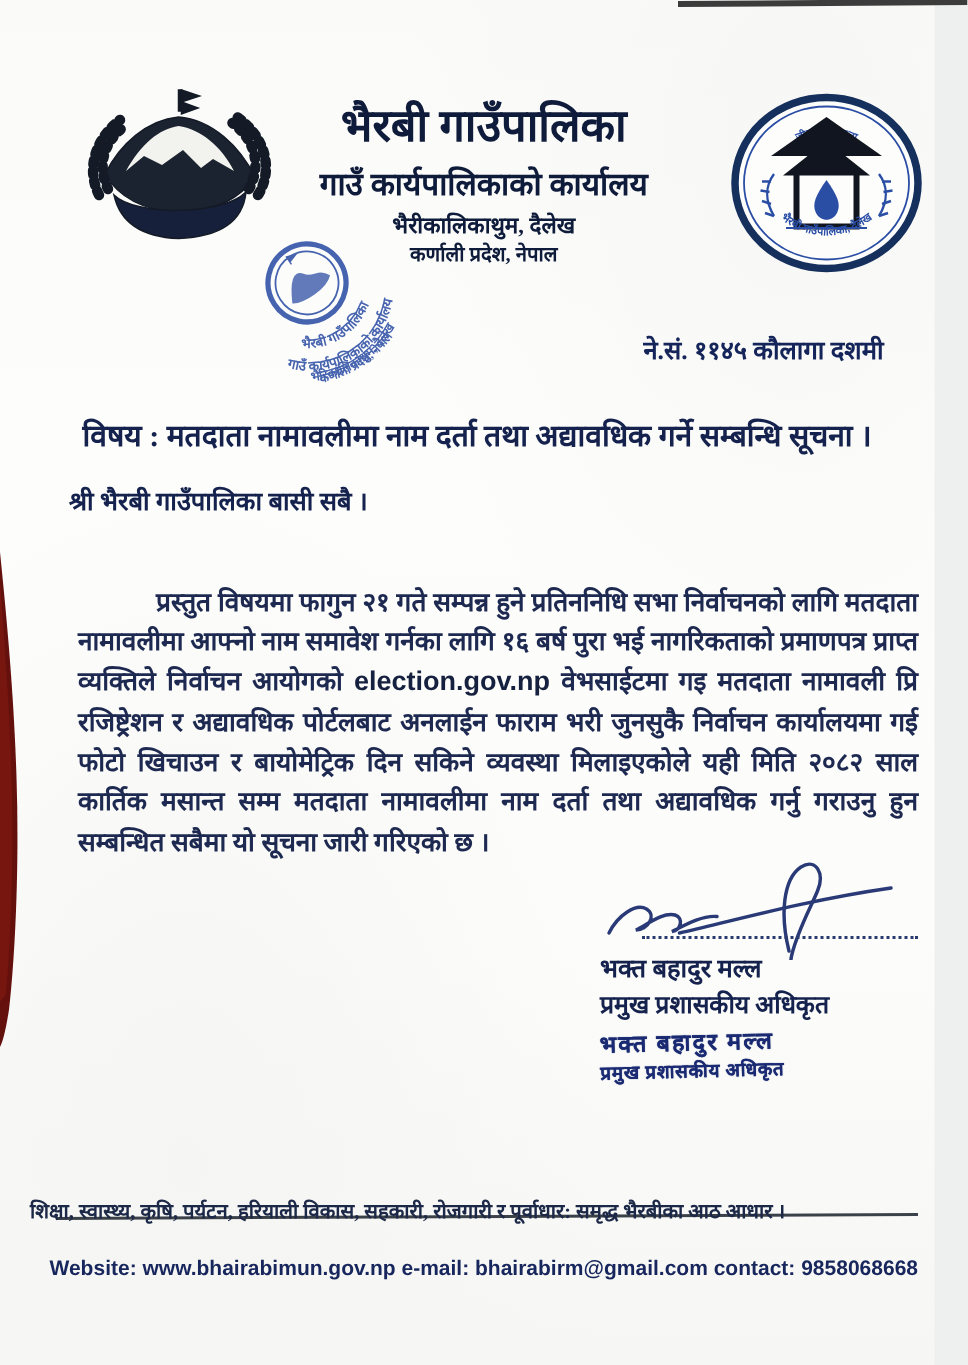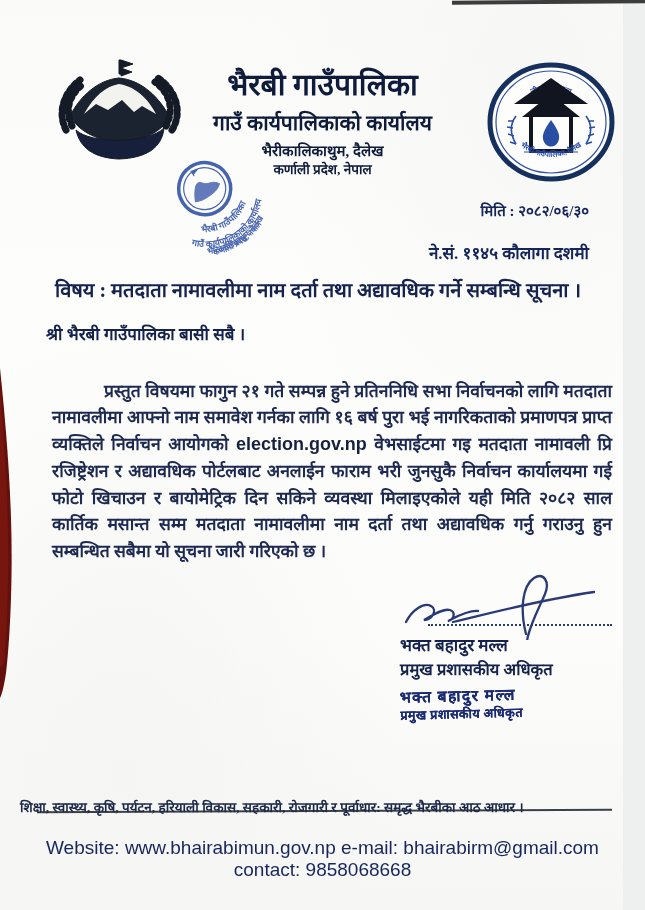--- a/index.html
+++ b/index.html
@@ -30,39 +30,39 @@
   .refs-left{position:absolute;left:42px;top:180px;font-size:15px;font-weight:bold;color:#18275c;line-height:26px;}
   .refs-left .num{margin-left:14px;}
   .refs-right{position:absolute;right:34px;top:200px;text-align:right;color:#15255a;}
   .refs-right .date{font-size:15px;font-weight:bold;}
   .refs-right .nesam{font-size:17px;font-weight:bold;margin-top:21px;}
   .stamp-round{position:absolute;left:152px;top:148px;opacity:.88;transform:rotate(-33deg);}
   
   .subject{position:absolute;left:55px;top:276px;width:560px;font-size:20px;font-weight:bold;color:#14224d;}
   .salutation{position:absolute;left:46px;top:322px;font-size:17px;font-weight:bold;color:#14224d;}
   .body-para{
-    position:absolute;left:52px;top:360px;width:560px;
+    position:absolute;left:52px;top:370px;width:560px;
     font-size:17.5px;font-weight:600;line-height:26.8px;
     text-align:justify;text-indent:52px;color:#1d2950;
   }
   .body-para .weblink{font-family:"Liberation Sans","DejaVu Sans",sans-serif;font-weight:bold;font-size:18px;color:#16213f;}
   
   .sig-scribble{position:absolute;left:398px;top:570px;}
   .sig-dots{position:absolute;left:428px;top:600px;width:184px;height:24px;border-bottom:2.5px dotted #2a3a6f;}
   .sig-block{position:absolute;left:400px;top:634px;width:215px;color:#14224d;}
   .sig-name{font-size:17px;font-weight:bold;line-height:24px;}
   .sig-title{font-size:16.5px;font-weight:bold;line-height:23px;}
   .sig-stamp{transform:rotate(-1.5deg);margin-top:4px;color:#1a2a72;text-shadow:0 0 .6px #1a2a72;}
   .sig-stamp .n{font-size:15.5px;font-weight:800;letter-spacing:1.5px;line-height:20px;}
   .sig-stamp .t{font-size:12.5px;font-weight:800;letter-spacing:.5px;line-height:17px;}
   
   .foot-rule{position:absolute;left:38px;top:810px;width:574px;border-top:2px solid #3b4148;transform:rotate(-0.25deg);}
   .foot-tagline{position:absolute;left:20px;top:798px;width:605px;text-align:left;font-size:13.5px;font-weight:bold;color:#1c2847;}
   .foot-contact{position:absolute;left:20px;top:837px;width:605px;text-align:center;
-    font-family:"Liberation Sans","DejaVu Sans",sans-serif;font-size:19px;font-weight:normal;color:#17265c;}
+    font-family:"Liberation Sans","DejaVu Sans",sans-serif;font-size:14px;font-weight:bold;color:#17265c;}
 </style>
 </head>
 <body>
 
 <div class="page">
 
   <div class="edge-top"></div>
   <svg class="edge-left" width="16" height="330" viewBox="0 0 16 330">
     <path d="M0,0 C4,40 9,90 11,150 C13,210 10,270 6,305 C4,318 2,326 0,330 Z" fill="#64100c"></path>
     <path d="M0,20 C3,60 7,110 8,160 C9,215 7,260 4,295 L0,300 Z" fill="#8a1a12" opacity=".5"></path>
@@ -113,21 +113,20 @@
       <path d="M38,92 l54,0" stroke-width="1.2"></path>
     </g>
     <text font-size="7.5" fill="#2b4ea5" font-family="Liberation Serif,serif" font-weight="bold">
       <textPath href="#arcBot" startOffset="50%" text-anchor="middle">भैरबी गाउँपालिका, दैलेख</textPath>
     </text>
   </svg>
 
   <div class="refs-left">
   </div>
   <div class="refs-right">
-    <div class="date">मिति : २०८२/०६/३०</div>
     <div class="nesam">ने.सं. ११४५  कौलागा दशमी</div>
   </div>
 
   <svg class="stamp-round" width="150" height="150" viewBox="0 0 150 150">
     <g fill="none" stroke="#2e4fa5">
       <circle cx="75" cy="34" r="26" stroke-width="3.5"></circle>
       <circle cx="75" cy="34" r="21" stroke-width="1.2"></circle>
       <path d="M60,40 C66,28 72,22 76,28 C80,34 86,30 90,38 C84,44 66,44 60,40 Z" fill="#2e4fa5" opacity=".85"></path>
       <path d="M73,18 l0,-6 6,2 -6,2" fill="#2e4fa5"></path>
     </g>

